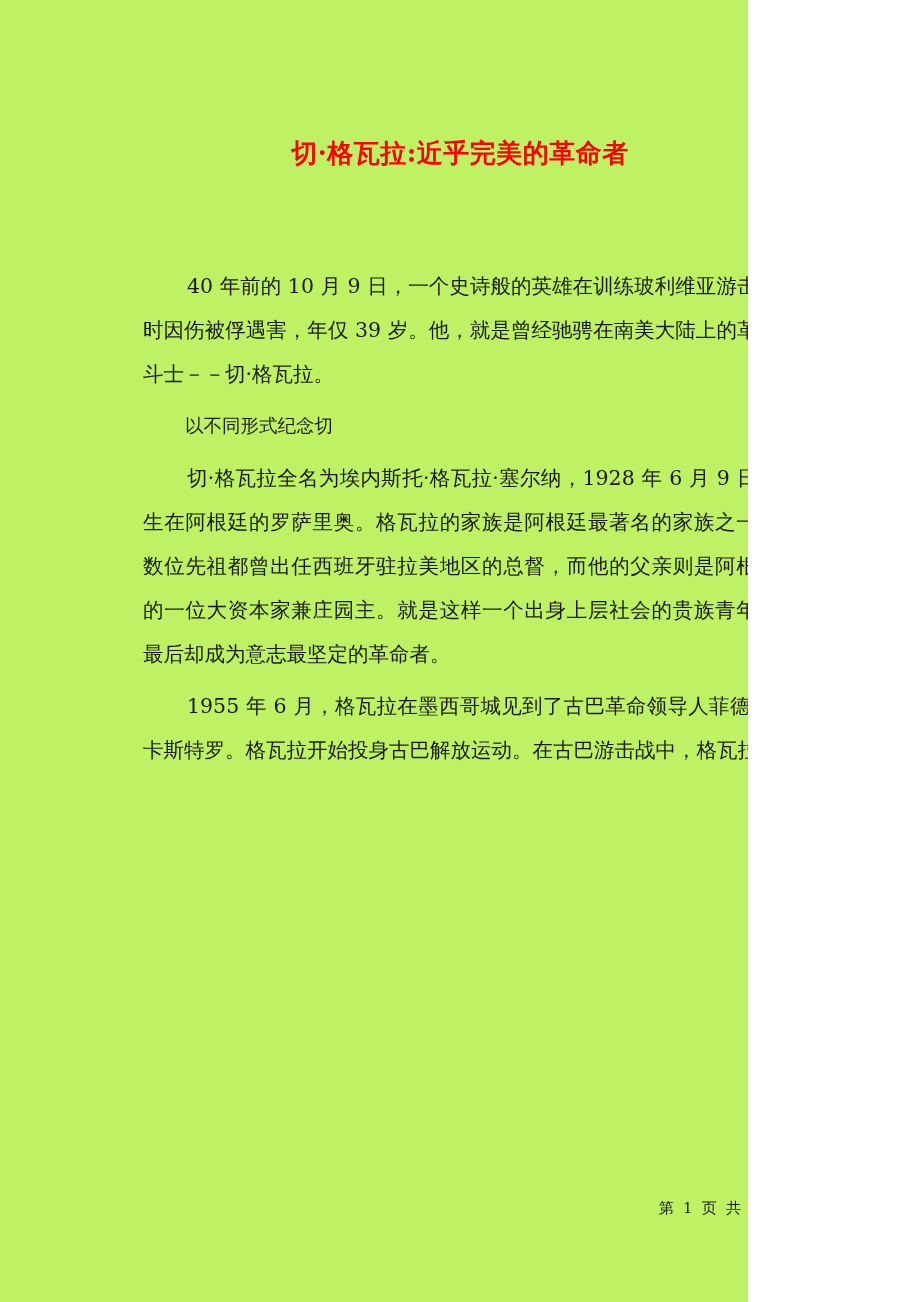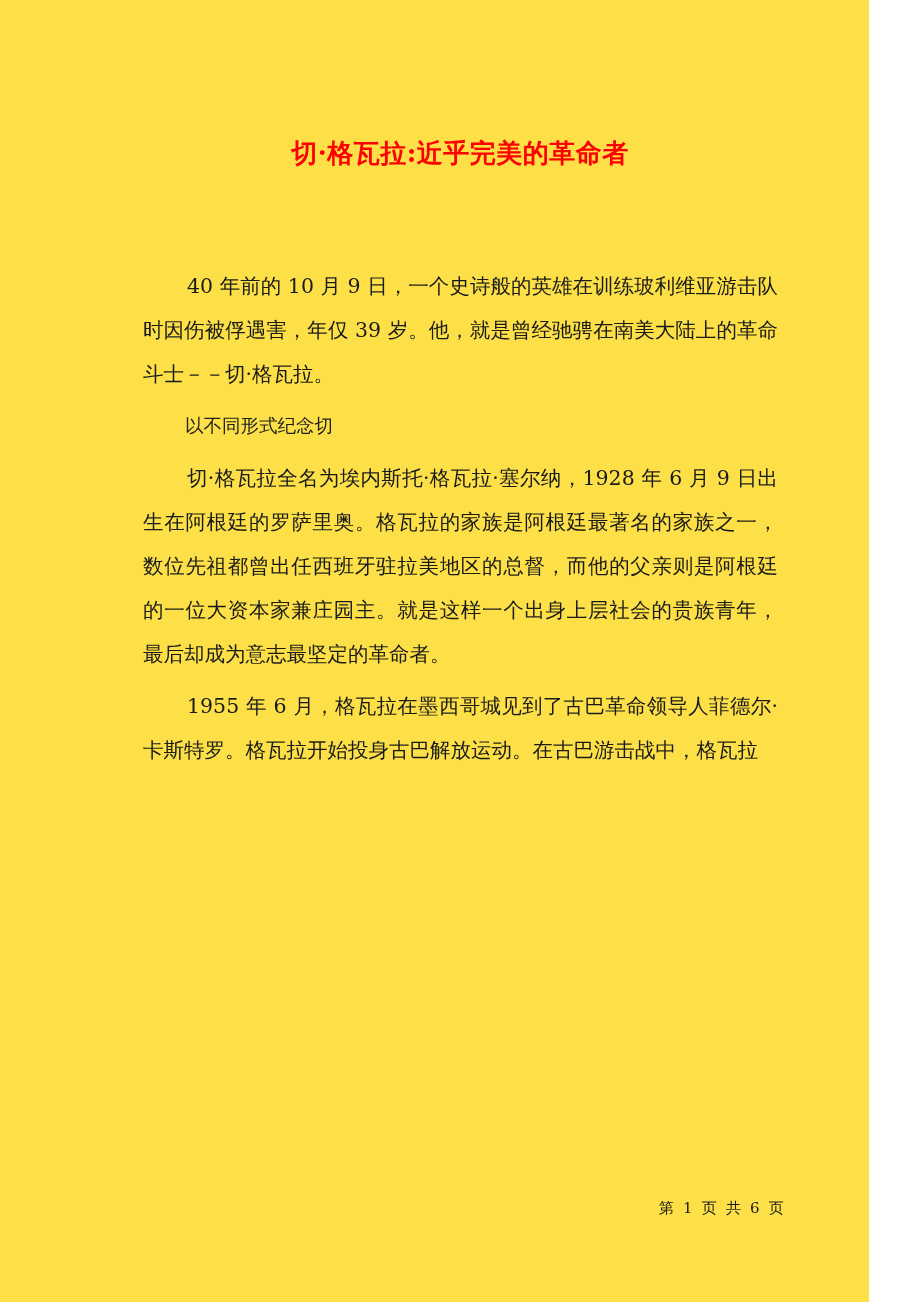--- a/index.html
+++ b/index.html
@@ -6,23 +6,23 @@
     margin: 0;
     padding: 0;
     background: #ffffff;
   }
   body {
     font-family: "DejaVu Serif", "Liberation Serif", serif;
     -webkit-font-smoothing: antialiased;
   }
   .page {
     position: relative;
-    width: 869px;
+    width: 748px;
     height: 1302px;
-    background: #fde047;
+    background: #bef264;
     overflow: hidden;
     box-sizing: border-box;
   }
 
   
   .doc-title {
     position: absolute;
     left: 0;
     top: 116px;
     width: 920px;

